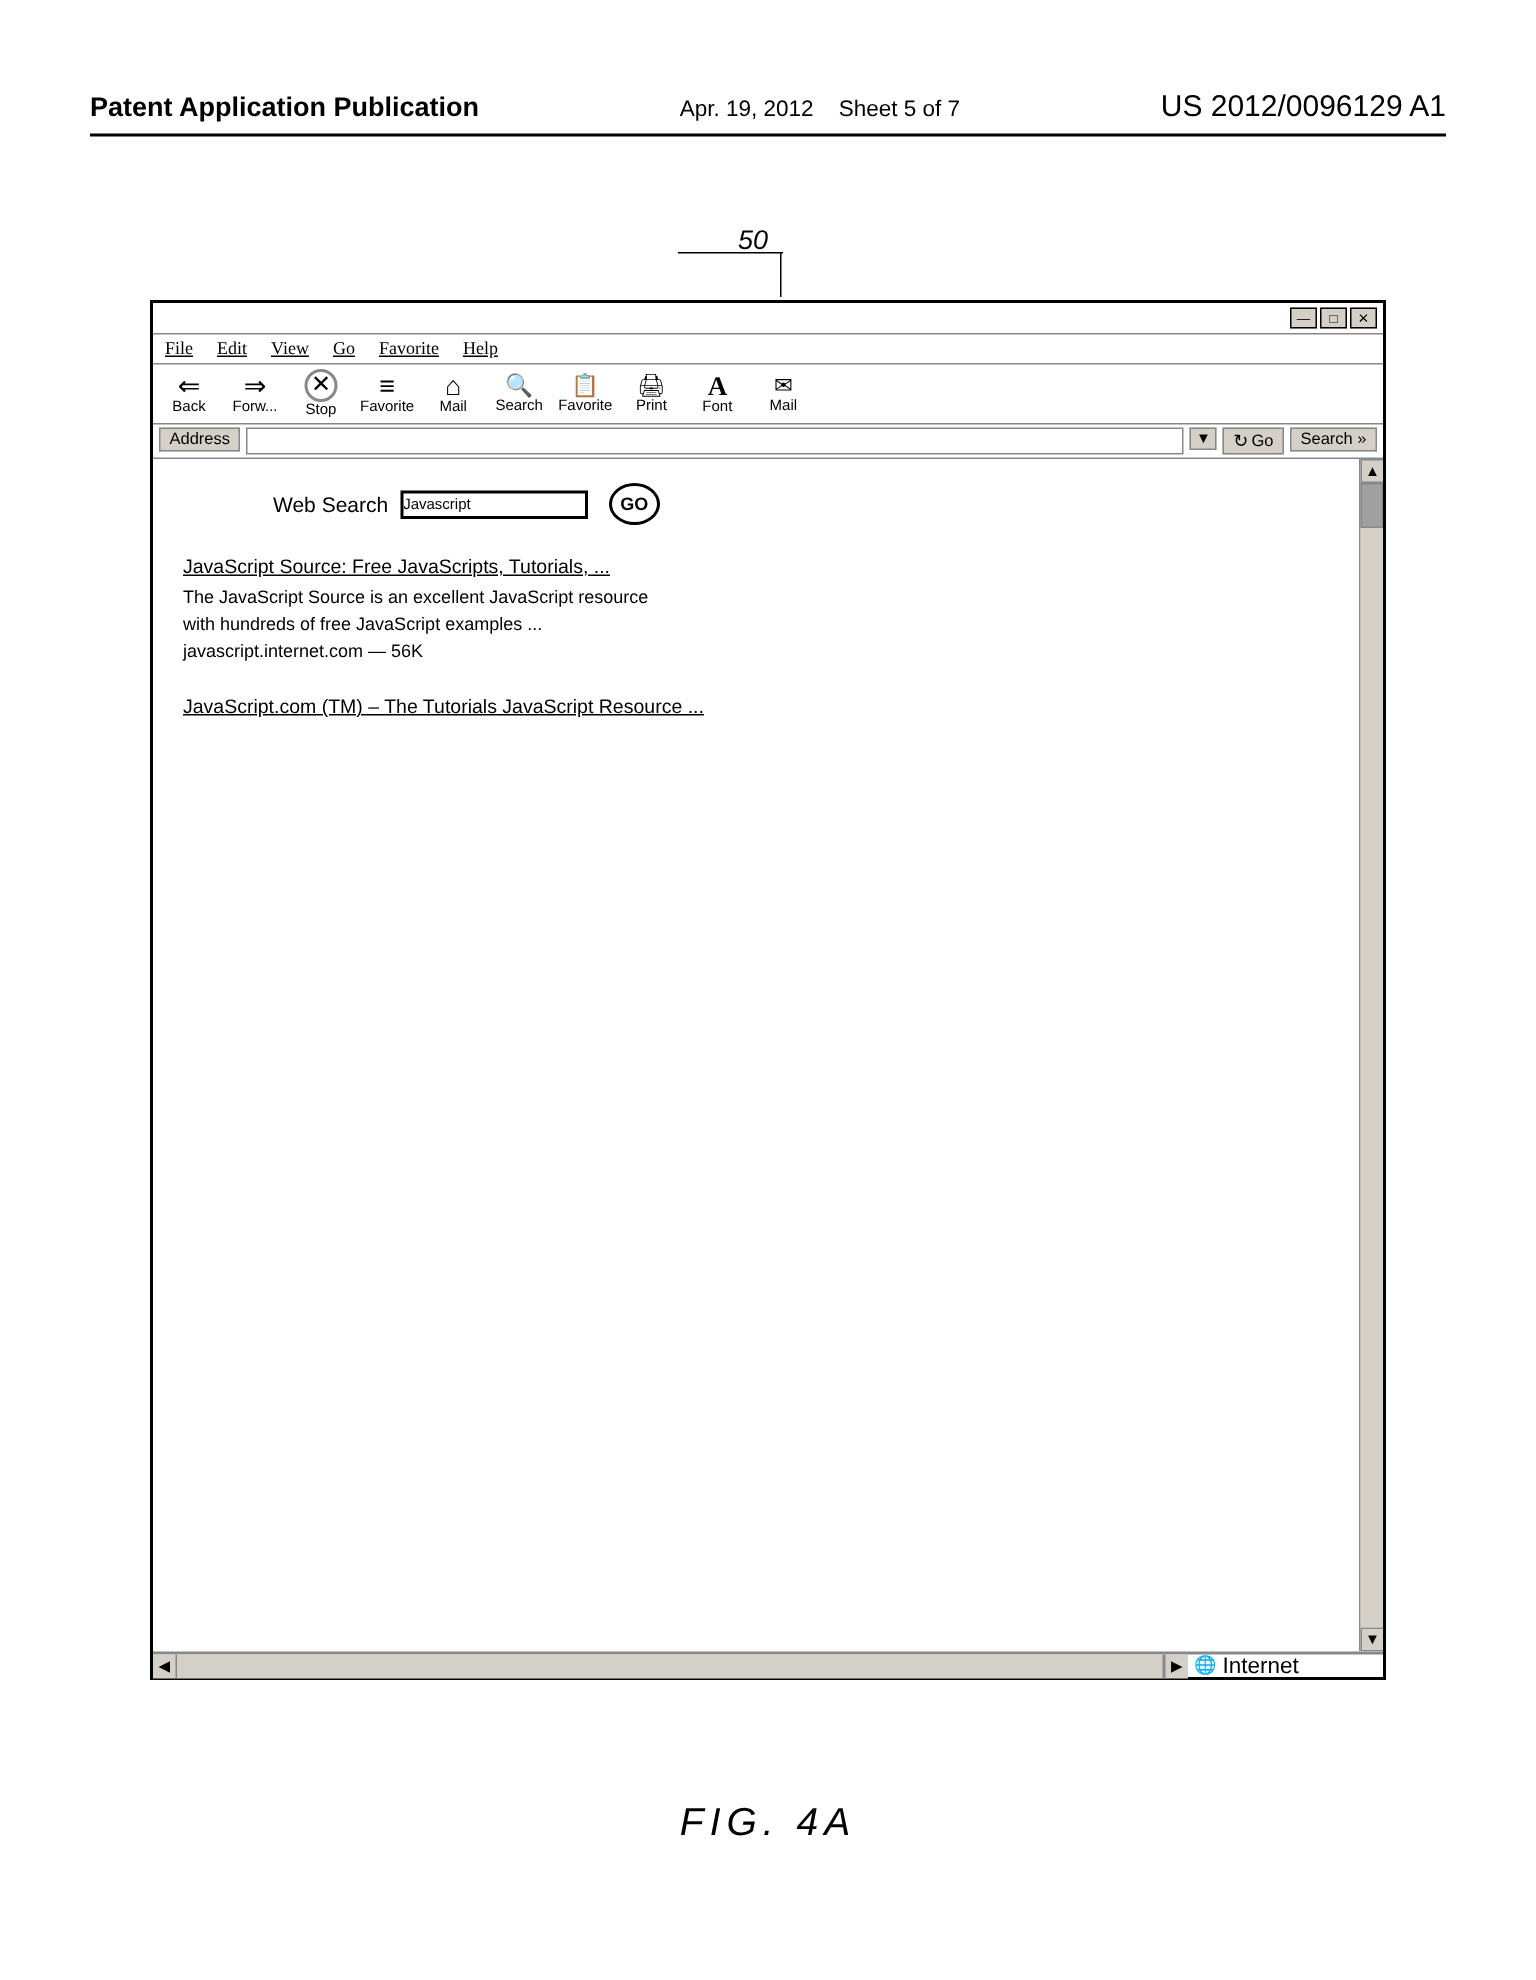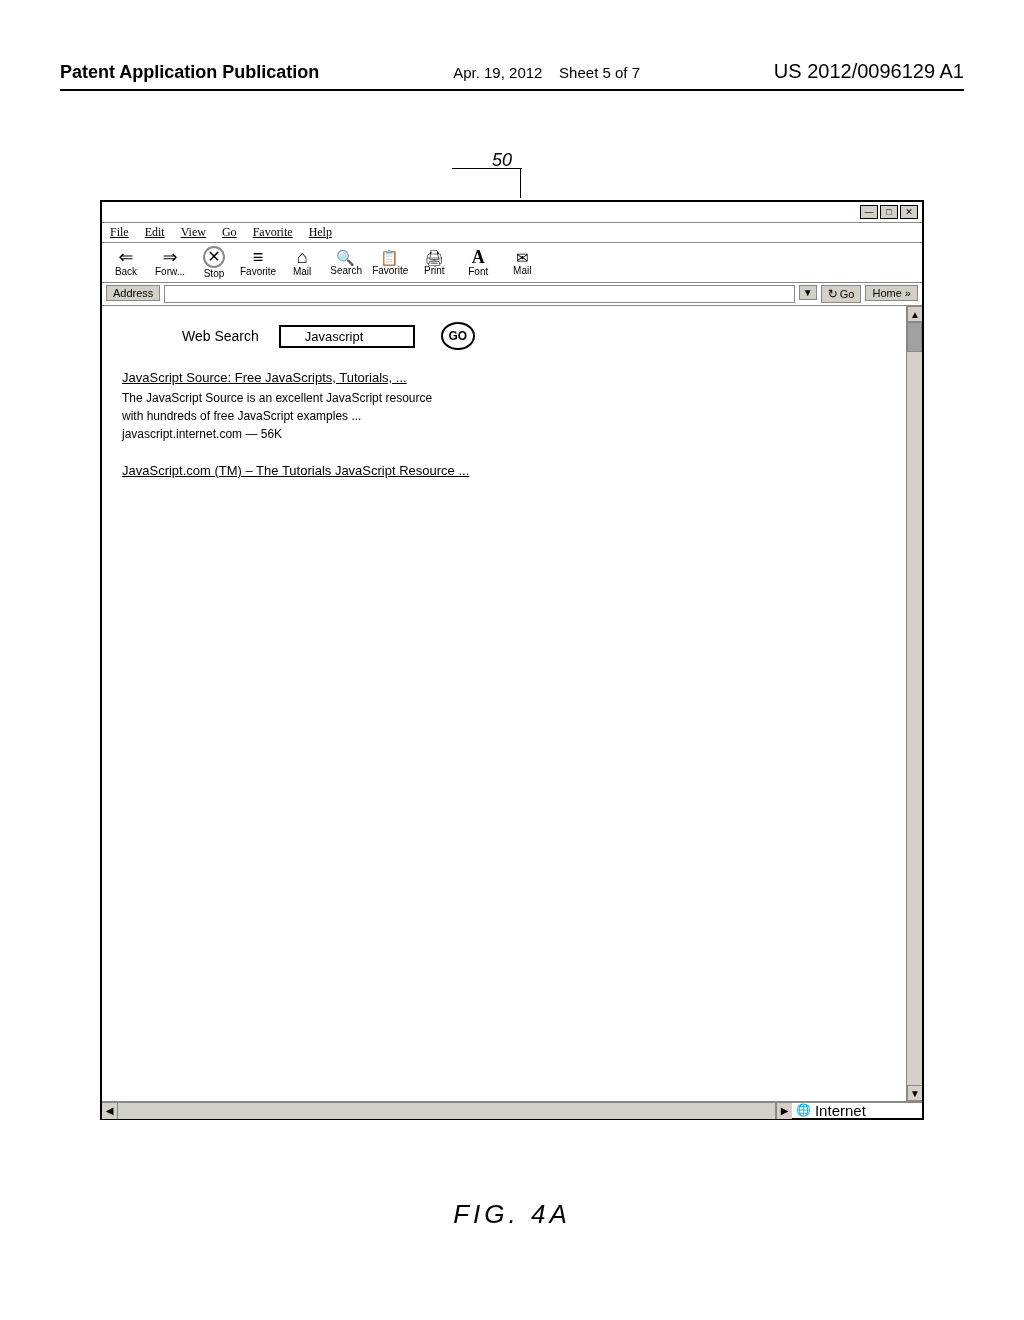--- a/index.html
+++ b/index.html
@@ -188,21 +188,21 @@
     .content-scroll {
       flex: 1;
       padding: 16px 20px;
       overflow: hidden;
     }
 
     
     .search-box-row {
       display: flex;
       align-items: center;
-      gap: 16px;
+      gap: 4px;
       margin-bottom: 20px;
       padding-left: 60px;
     }
     .web-search-label {
       font-size: 14px;
       font-family: Arial, sans-serif;
       margin-right: 4px;
     }
     .search-input-box {
       border: 2px solid #000;
@@ -404,29 +404,29 @@
     </div>
 
     <div class="address-bar">
       <div class="address-label">Address</div>
       <input class="address-input" type="text" value="" style="">
       <div class="address-dropdown">▼</div>
       <div class="go-btn">
         <span style="font-size:12px;">↻</span>
         <span>Go</span>
       </div>
-      <div class="links-btn">Home »</div>
+      <div class="links-btn">Search »</div>
     </div>
 
     <div class="content-area">
       <div class="content-scroll">
 
         <div class="search-box-row">
           <span class="web-search-label">Web Search</span>
-          <input class="search-input-box" type="text" value="Javascript" style="font-family: Arial, sans-serif; font-size: 13px; border: 2px solid rgb(0, 0, 0); padding: 2px 24px; width: 136px;">
+          <input class="search-input-box" type="text" value="Javascript" style="font-family: Arial, sans-serif; font-size: 10px; border: 2px solid rgb(0, 0, 0); padding: 2px 0; width: 125px;">
           <div class="go-circle-btn">
             <span style="font-size:12px;font-weight:bold;font-family:Arial;">GO</span>
           </div>
         </div>
 
 
         <div class="search-result">
           <span class="result-title">JavaScript Source: Free JavaScripts, Tutorials, ...</span>
           <div class="result-desc">The JavaScript Source is an excellent JavaScript resource<br>with hundreds of free JavaScript examples ...<br>javascript.internet.com — 56K</div>
         </div>

